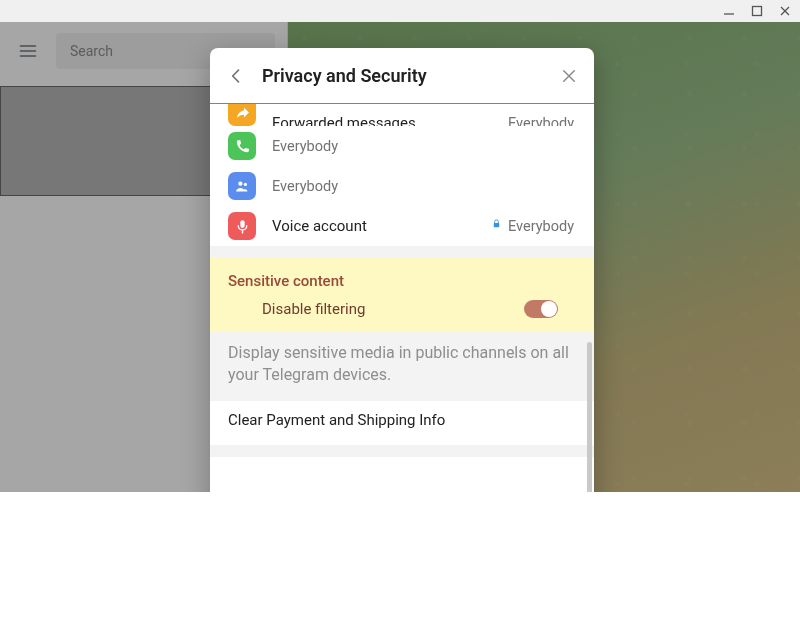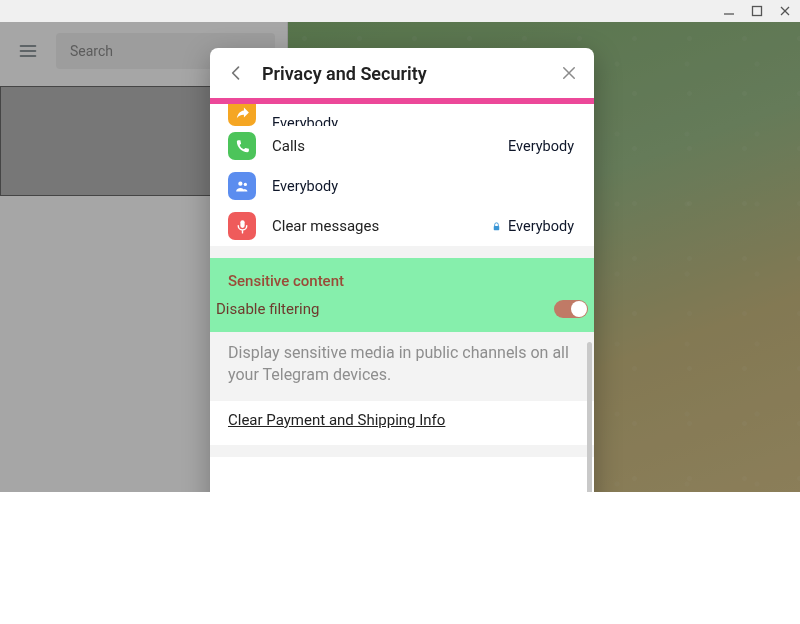--- a/index.html
+++ b/index.html
@@ -15,48 +15,48 @@
   .chat-ph { margin:6px 6px 0 0; height:110px; border:1px solid #333; background:#9c9c9c; opacity:.72; }
   .main { flex:1; position:relative; overflow:hidden; }
   .bg { position:absolute; inset:0; background:
     radial-gradient(circle at 30% 30%, rgba(255,255,255,.06) 0 2px, transparent 3px) 0 0/55px 55px,
     radial-gradient(circle at 70% 60%, rgba(255,255,255,.05) 0 2px, transparent 3px) 0 0/70px 70px,
     linear-gradient(160deg,#86b375 0%, #9bbd89 40%, #c9ba80 70%, #d6c289 100%);
   }
   .pill { position:absolute; left:50%; top:292px; transform:translateX(-50%); background:rgba(60,75,55,.55); color:#eef1ea; font-size:13px; padding:6px 14px; border-radius:16px; white-space:nowrap; }
   .overlay { position:absolute; inset:22px 0 0 0; background:rgba(0,0,0,.35); }
   .modal { position:absolute; left:210px; top:48px; width:384px; height:556px; background:#fff; border-radius:8px; box-shadow:0 8px 28px rgba(0,0,0,.28); overflow:hidden; display:flex; flex-direction:column; }
-  .m-head { height:56px; display:flex; align-items:center; padding:0 14px; border-bottom:6px solid #ec4899; gap:14px; }
+  .m-head { height:56px; display:flex; align-items:center; padding:0 14px; border-bottom:1px solid #ec4899; gap:14px; }
   .back { width:24px; height:24px; color:#777; cursor:pointer; display:flex; align-items:center; justify-content:center; }
   .m-title { font-size:18px; font-weight:600; color:#222; flex:1; }
   .close { width:22px; height:22px; color:#8b8b8b; cursor:pointer; display:flex; align-items:center; justify-content:center; }
   .m-body { flex:1; overflow:hidden; position:relative; }
   .scroll { position:absolute; inset:0; overflow:hidden; }
   .scrollbar { position:absolute; right:2px; top:238px; width:5px; height:280px; background:#c9c9c9; border-radius:3px; }
   .row { display:flex; align-items:center; height:40px; padding:0 20px 0 18px; cursor:pointer; }
   .ico { width:28px; height:28px; border-radius:7px; display:flex; align-items:center; justify-content:center; color:#fff; margin-right:16px; flex-shrink:0; }
   .ico svg { width:17px; height:17px; }
   .lbl { font-size:15px; color:#222; flex:1; }
-  .val { font-size:14.5px; color:#0f172a; display:flex; align-items:center; gap:6px; }
+  .val { font-size:14.5px; color:#737373; display:flex; gap:6px; }
   .lock-ic { width:11px; height:11px; color:#3a95d5; }
   .row.cut { height:22px; overflow:hidden; align-items:flex-end; padding-bottom:0; }
   .row.cut .lbl, .row.cut .val { transform: translateY(6px); }
   .sep { height:12px; background:#f3f3f3; }
   .sec-hdr { font-size:15px; color:#3a95d5; padding:14px 18px 10px; font-weight:500; }
-  .hl { background:#86efac; }
+  .hl { background:#fef9c3; }
   .hl .sec-hdr { color:#9a4b38; }
-  .toggle-row { display:flex; align-items:center; padding:0 6px 14px; }
+  .toggle-row { display:flex; align-items:center; padding:0 36px 14px;margin-left:16px; }
   .toggle-row .lbl { color:#6e3b2e; }
   .switch { width:34px; height:18px; background:#c07a66; border-radius:10px; position:relative; }
   .switch::after { content:""; position:absolute; right:1px; top:1px; width:16px; height:16px; background:#fff; border-radius:50%; }
   .desc { font-size:16px; color:#8e8e8e; padding:10px 18px 14px; line-height:1.4; background:#f3f3f3; }
   .link-row { padding:12px 18px 6px; }
   .link-row .link { font-size:15px; color:#3a95d5; cursor:pointer; }
   .plain-row { display:flex; align-items:center; padding:10px 18px 16px; }
-  .plain-row .lbl { color:#222;text-decoration:underline; }
+  .plain-row .lbl { color:#222; }
 </style>
 </head>
 <body>
 
 <div class="window">
   <div class="titlebar">
     <div class="win-ctrl">
         <svg viewBox="0 0 14 14">
           <line x1="2" y1="10" x2="12" y2="10" stroke="currentColor" stroke-width="1.3"></line>
         </svg>
@@ -112,31 +112,31 @@
 
     <div class="m-body">
       <div class="scroll">
         <div id="privacy-rows">
             <div class="row cut">
               <div class="ico" style="background:#f5a623">
                 <svg viewBox="0 0 24 24">
                   <path d="M14 5l7 7-7 7v-4c-5 0-8 2-10 5 1-6 4-10 10-11V5z" fill="currentColor"></path>
                 </svg>
               </div>
+              <div class="lbl">Forwarded messages</div>
               <div class="val">
                 <span>Everybody</span>
               </div>
             </div>
             <div class="row">
               <div class="ico" style="background:#4cc45a">
                 <svg viewBox="0 0 24 24">
                   <path d="M6 3c-1 0-2 1-2 2 0 8 7 15 15 15 1 0 2-1 2-2v-3l-5-1-2 2c-3-1-5-3-6-6l2-2-1-5H6z" fill="currentColor"></path>
                 </svg>
               </div>
-              <div class="lbl">Calls</div>
               <div class="val">
                 <span>Everybody</span>
               </div>
             </div>
             <div class="row">
               <div class="ico" style="background:#5b8def">
                 <svg viewBox="0 0 24 24">
                   <circle cx="9" cy="8" r="3" fill="currentColor"></circle>
                   <circle cx="16" cy="9" r="2.3" fill="currentColor"></circle>
                   <path d="M3 19c0-3 3-5 6-5s6 2 6 5H3zm12 0c0-1.3-.4-2.5-1.1-3.5 3 .2 5.1 1.8 5.1 3.5h-4z" fill="currentColor"></path>
@@ -146,21 +146,21 @@
                 <span>Everybody</span>
               </div>
             </div>
             <div class="row">
               <div class="ico" style="background:#ef5b5b">
                 <svg viewBox="0 0 24 24">
                   <rect x="9" y="3" width="6" height="11" rx="3" fill="currentColor"></rect>
                   <path d="M6 11a6 6 0 0012 0M12 17v4" stroke="currentColor" stroke-width="2" fill="none" stroke-linecap="round"></path>
                 </svg>
               </div>
-              <div class="lbl">Clear messages</div>
+              <div class="lbl">Voice account</div>
               <div class="val">
                 <svg class="lock-ic" viewBox="0 0 24 24">
                   <rect x="6" y="11" width="12" height="9" rx="1.5" fill="currentColor"></rect>
                   <path d="M8 11V8a4 4 0 018 0v3" fill="none" stroke="currentColor" stroke-width="2"></path>
                 </svg>
                 <span>Everybody</span>
               </div>
             </div>
           </div>
 

